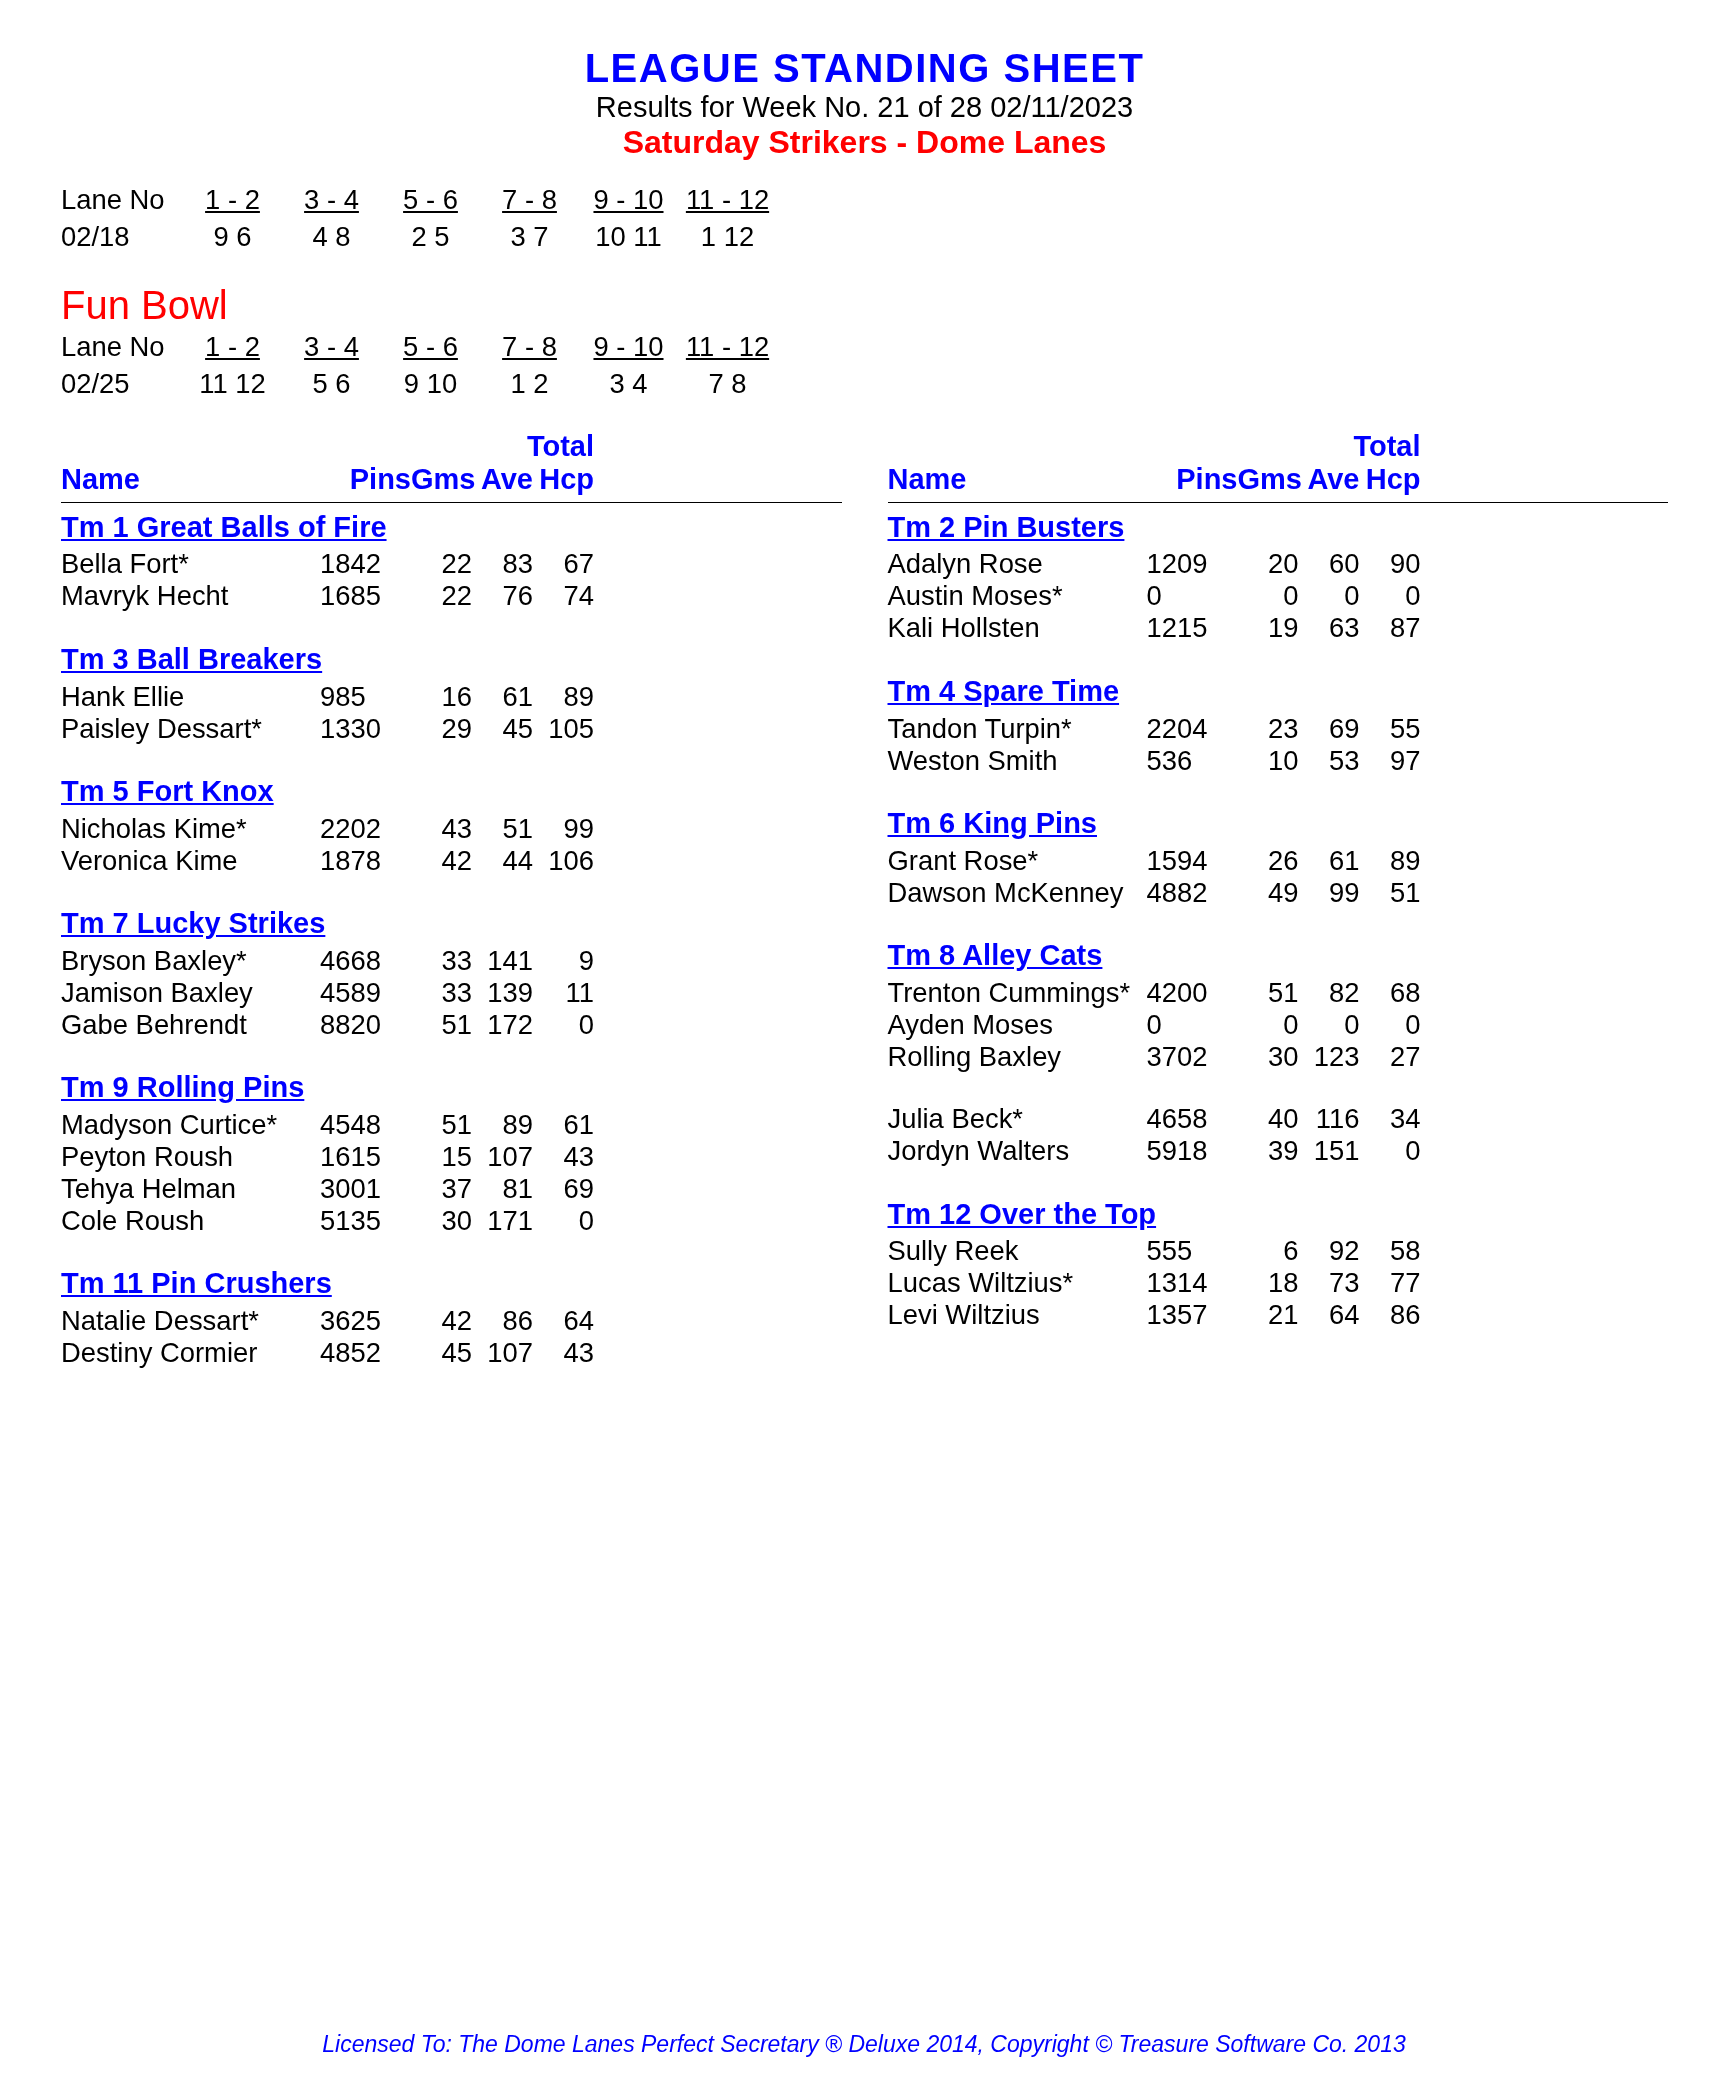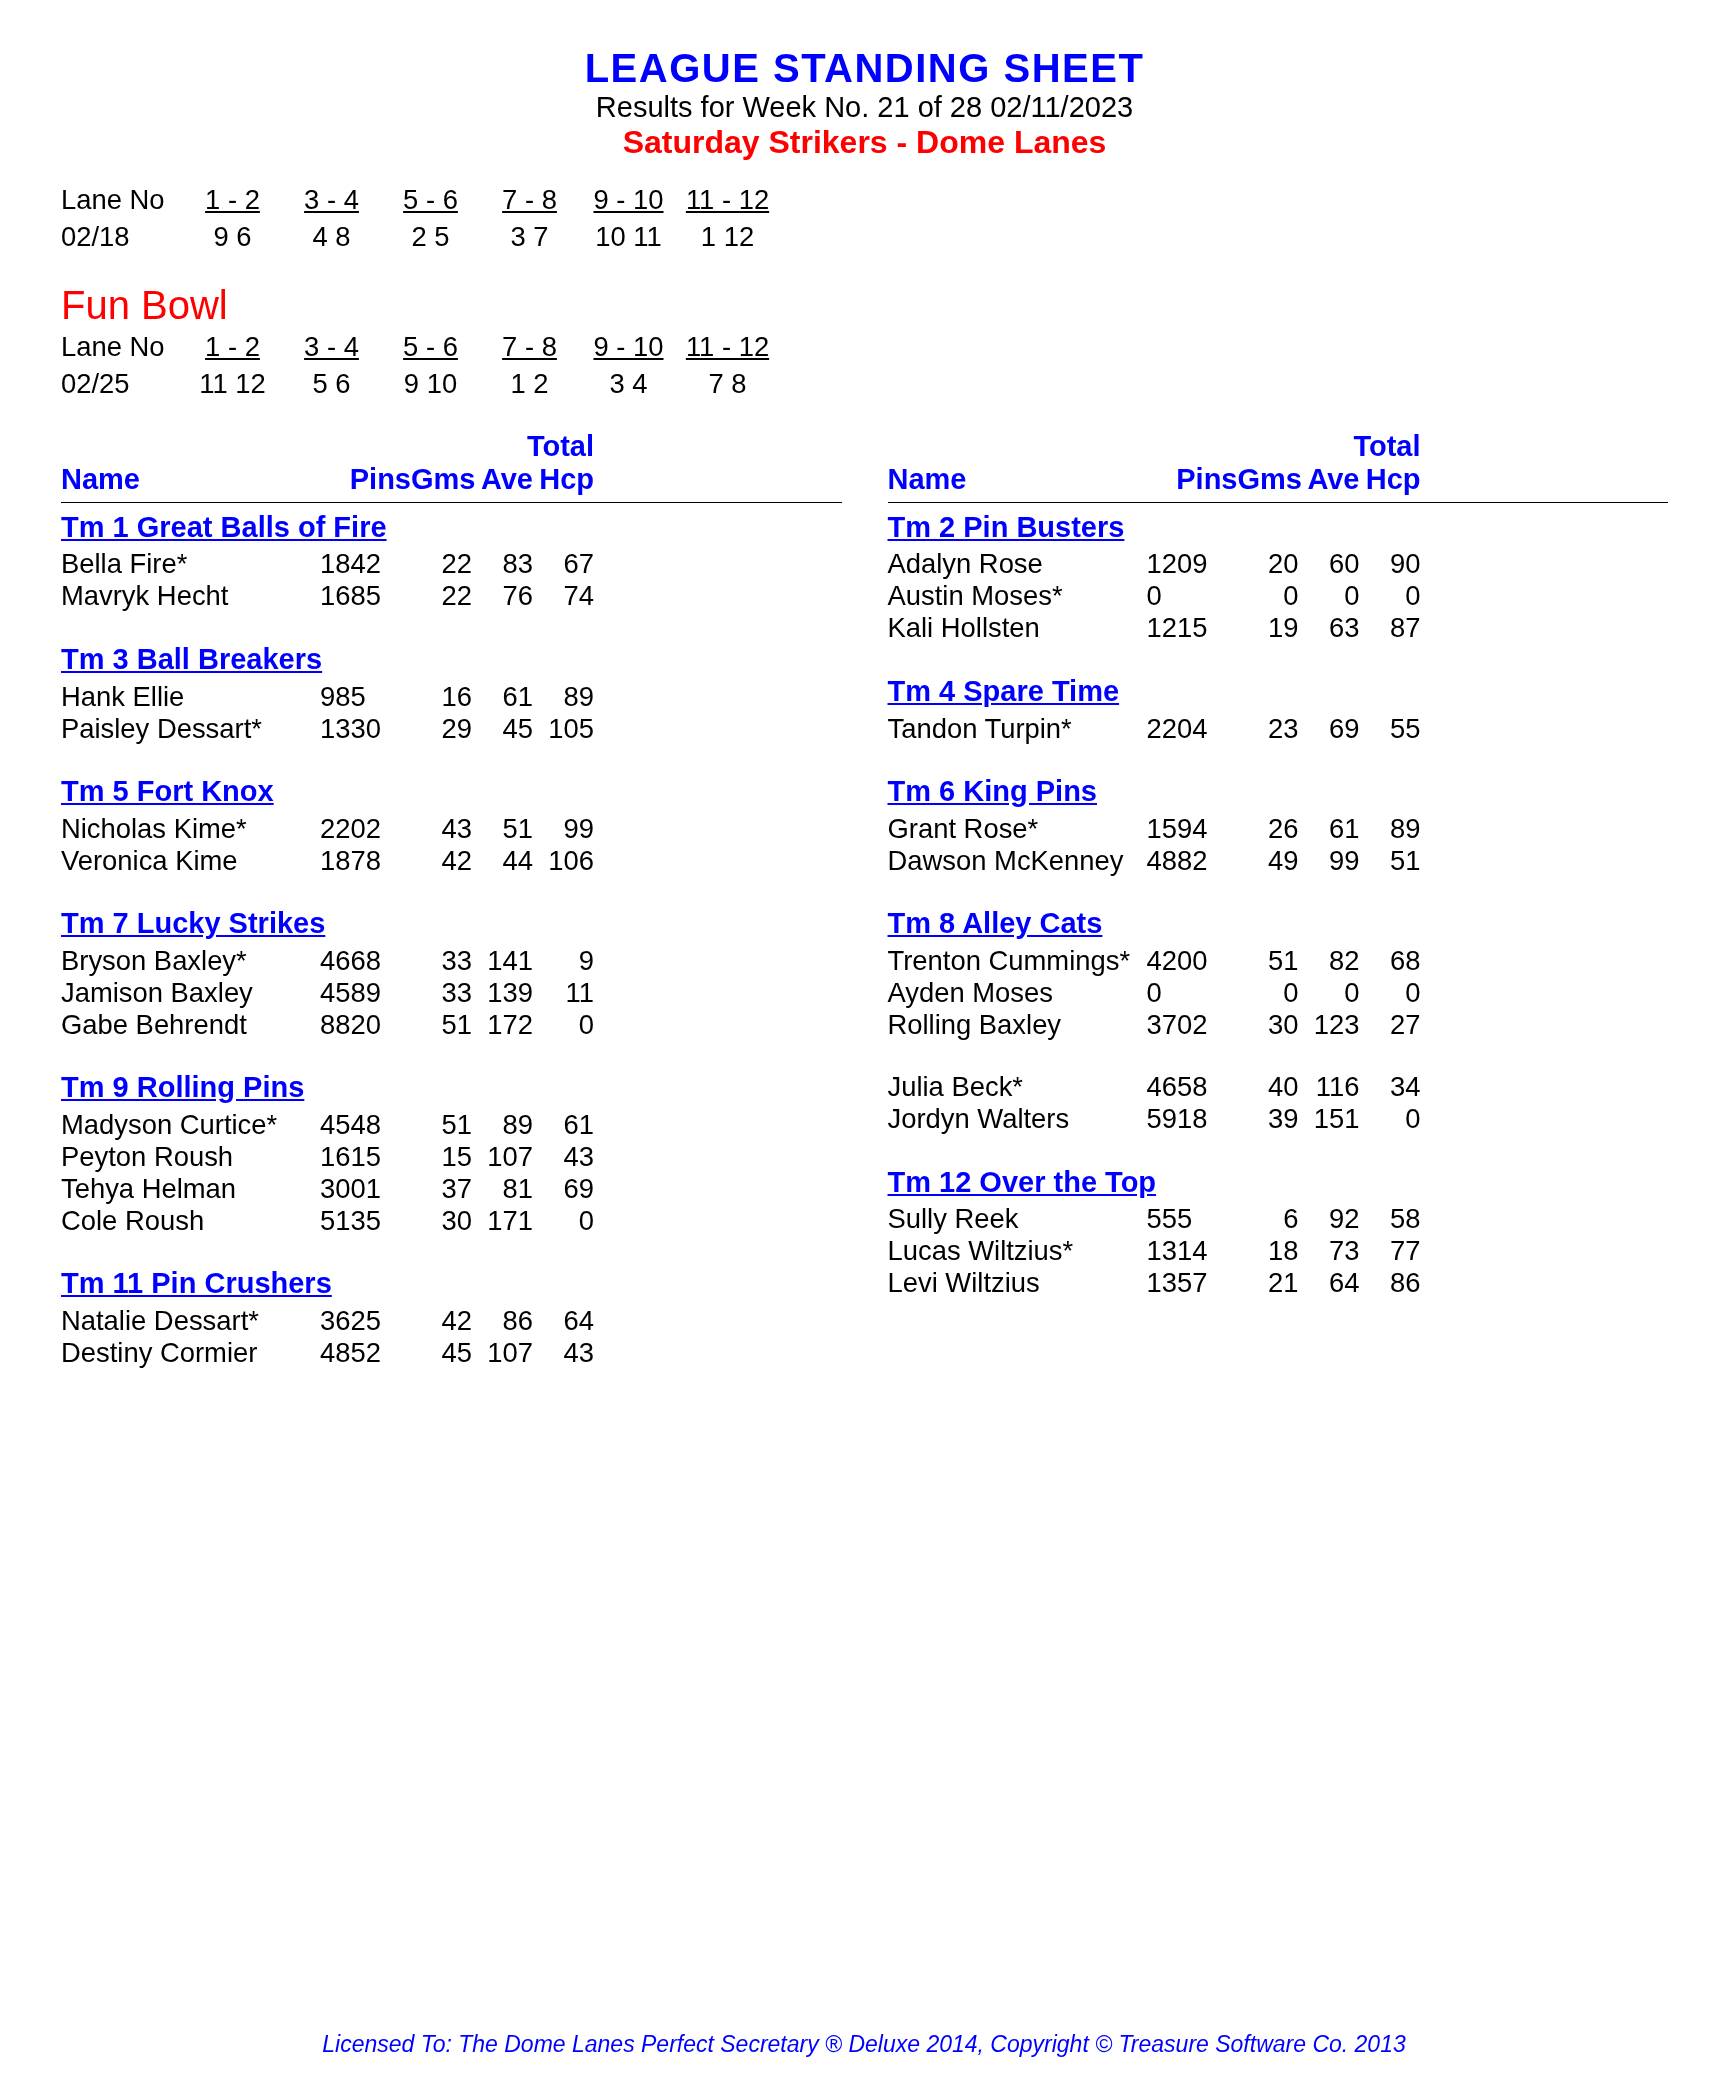--- a/index.html
+++ b/index.html
@@ -224,21 +224,21 @@
               <div class="col-gms">Gms</div>
               <div class="col-ave">Ave</div>
               <div class="col-hcp">Hcp</div>
             </div>
           </div>
         </div>
 
         <div class="team-block">
           <span class="team-name-link">Tm 1 Great Balls of Fire</span>
           <div class="player-row">
-            <div class="player-name">Bella Fire*</div>
+            <div class="player-name">Bella Fort*</div>
             <div class="player-pins">1842</div>
             <div class="player-gms">22</div>
             <div class="player-ave">83</div>
             <div class="player-hcp">67</div>
           </div>
           <div class="player-row">
             <div class="player-name">Mavryk Hecht</div>
             <div class="player-pins">1685</div>
             <div class="player-gms">22</div>
             <div class="player-ave">76</div>
@@ -400,20 +400,27 @@
 
         <div class="team-block">
           <span class="team-name-link">Tm 4 Spare Time</span>
           <div class="player-row">
             <div class="player-name">Tandon Turpin*</div>
             <div class="player-pins">2204</div>
             <div class="player-gms">23</div>
             <div class="player-ave">69</div>
             <div class="player-hcp">55</div>
           </div>
+          <div class="player-row">
+            <div class="player-name">Weston Smith</div>
+            <div class="player-pins">536</div>
+            <div class="player-gms">10</div>
+            <div class="player-ave">53</div>
+            <div class="player-hcp">97</div>
+          </div>
         </div>
 
         <div class="team-block">
           <span class="team-name-link">Tm 6 King Pins</span>
           <div class="player-row">
             <div class="player-name">Grant Rose*</div>
             <div class="player-pins">1594</div>
             <div class="player-gms">26</div>
             <div class="player-ave">61</div>
             <div class="player-hcp">89</div>

